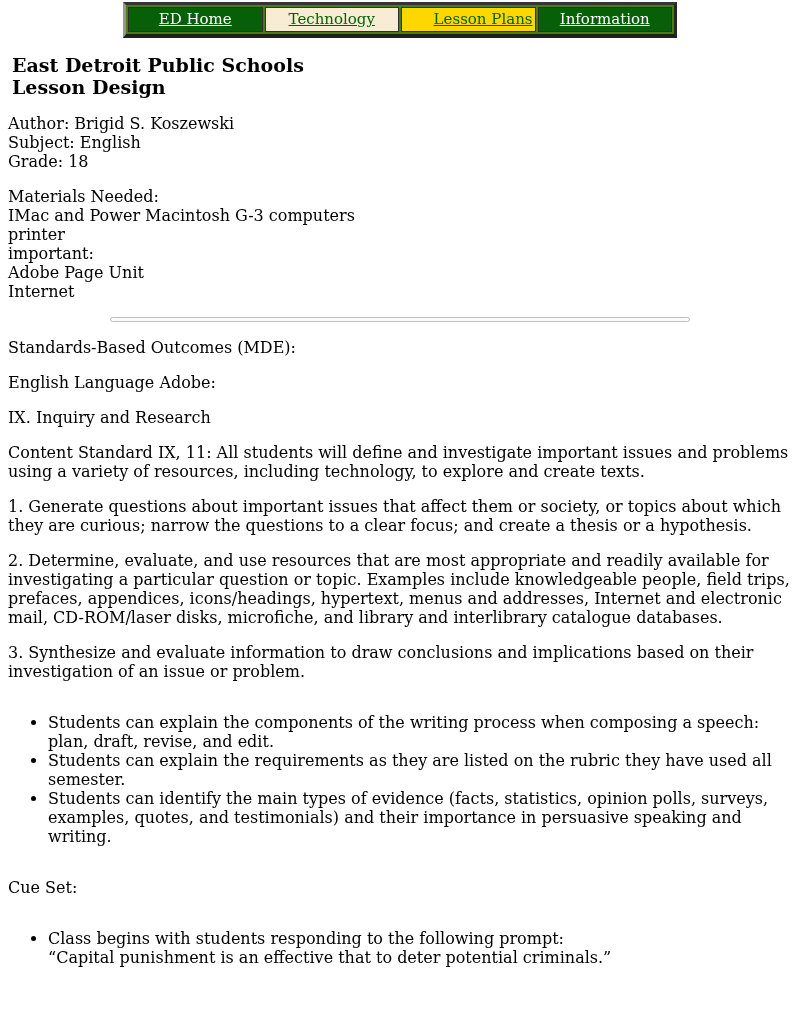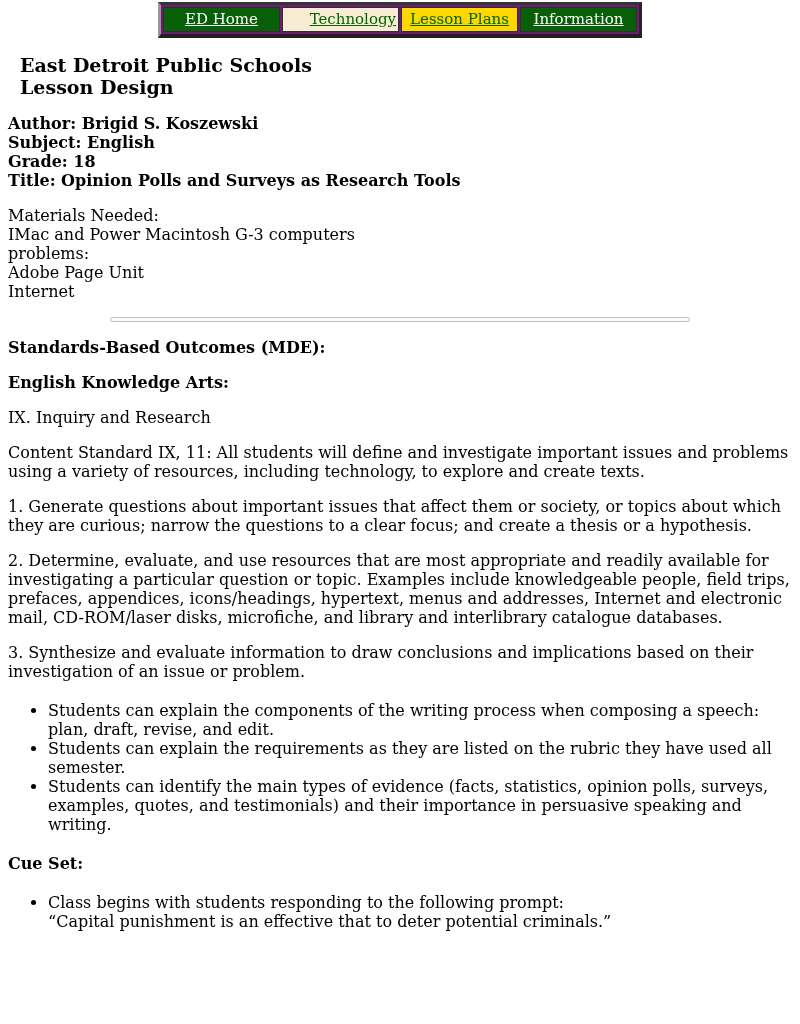--- a/index.html
+++ b/index.html
@@ -13,58 +13,58 @@
     font-size: 16px;
     line-height: 19px;
     overflow: hidden;
   }
   .page { padding: 2px 8px 8px 8px; }
 
   
   .nav-wrap { text-align: center; }
   .nav-frame {
     display: inline-flex;
-    width: 484px;
-    background: #701a75;
+    width: 554px;
+    background: #4d7c0f;
     padding: 2px;
     gap: 2px;
     border-style: solid;
     border-width: 3px 3px 4px 3px;
     border-color: #353535 #262626 #1f1f1f #979797;
   }
   .nav-cell {
     flex: 1;
     display: block;
     text-align: center;
     font-size: 15px;
     line-height: 17px;
     padding: 3px 2px;
     border: 1px solid #2e2e2e;
     text-decoration: underline;
     cursor: pointer;
     white-space: nowrap;
   }
   .cell-green { background: #075f07; color: #ffffff; }
-  .cell-cream { background: #f8ecd4; color: #006400; text-align: right; }
-  .cell-gold  { background: #ffd700; color: #006400; }
+  .cell-cream { background: #f8ecd4; color: #006400; }
+  .cell-gold  { background: #ffd700; color: #006400; text-align: right; }
 
   
   p { margin: 16px 0; }
-  .b { font-weight: bold; }
-  .h { font-size: 19px; line-height: 22px; font-weight: bold; margin: 16px 12px; }
+  .b { font-weight: normal; }
+  .h { font-size: 19px; line-height: 22px; font-weight: bold; margin: 16px 4px; }
   .line { display: block; }
   hr.divider {
     width: 580px;
     height: 5px;
     margin: 16px auto;
     border: 1px solid #bfbfbf;
     border-radius: 3px;
     background: #fbfbfb;
   }
-  ul { margin: 20px 0; padding-left: 40px; }
+  ul { margin: 32px 0; padding-left: 40px; }
   li { margin: 0; }
 </style>
 </head>
 <body>
 
 <div class="page">
 
   <div class="nav-wrap">
     <div class="nav-frame">
       <a class="nav-cell cell-green">ED Home</a>
@@ -76,35 +76,35 @@
 
   <p class="h">
     <span class="line">East Detroit Public Schools</span>
     <span class="line">Lesson Design</span>
   </p>
 
   <p class="b">
     <span class="line">Author: Brigid S. Koszewski</span>
     <span class="line">Subject: English</span>
     <span class="line">Grade: 18</span>
-    <span class="line">Title: Opinion Polls and Surveys as Research Tools</span>
   </p>
 
   <p>
     <span class="line">Materials Needed:</span>
     <span class="line">IMac and Power Macintosh G-3 computers</span>
-    <span class="line">problems:</span>
+    <span class="line">printer</span>
+    <span class="line">important:</span>
     <span class="line">Adobe Page Unit</span>
     <span class="line">Internet</span>
   </p>
 
   <hr class="divider">
 
   <p class="b">Standards-Based Outcomes (MDE):</p>
-  <p class="b">English Knowledge Arts:</p>
+  <p class="b">English Language Adobe:</p>
   <p>IX. Inquiry and Research</p>
   <p>Content Standard IX, 11: All students will define and investigate important issues and problems using a variety of resources, including technology, to explore and create texts.</p>
   <p>1. Generate questions about important issues that affect them or society, or topics about which they are curious; narrow the questions to a clear focus; and create a thesis or a hypothesis.</p>
   <p>2. Determine, evaluate, and use resources that are most appropriate and readily available for investigating a particular question or topic. Examples include knowledgeable people, field trips, prefaces, appendices, icons/headings, hypertext, menus and addresses, Internet and electronic mail, CD-ROM/laser disks, microfiche, and library and interlibrary catalogue databases.</p>
   <p>3. Synthesize and evaluate information to draw conclusions and implications based on their investigation of an issue or problem.</p>
 
   <ul>
     <li>Students can explain the components of the writing process when composing a speech: plan, draft, revise, and edit.</li>
     <li>Students can explain the requirements as they are listed on the rubric they have used all semester.</li>
     <li>Students can identify the main types of evidence (facts, statistics, opinion polls, surveys, examples, quotes, and testimonials) and their importance in persuasive speaking and writing.</li>

